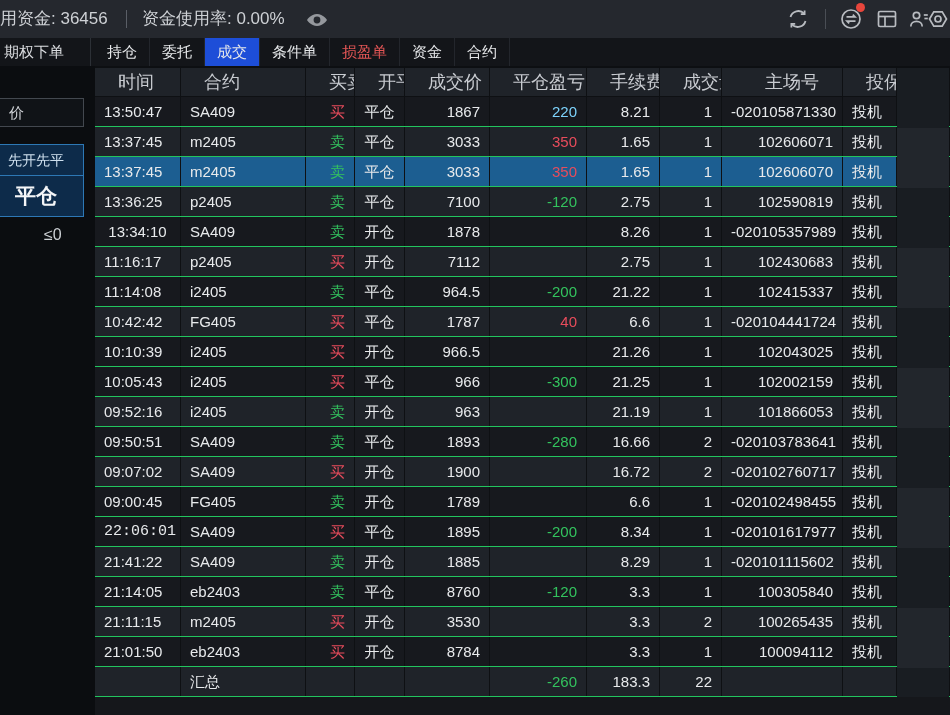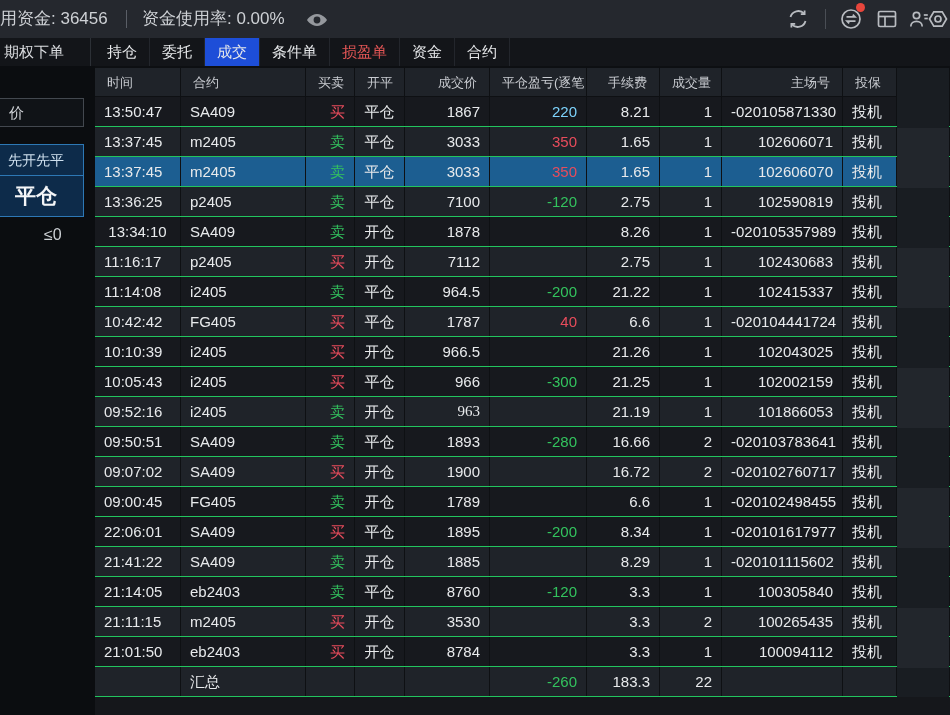--- a/index.html
+++ b/index.html
@@ -30,21 +30,21 @@
   .price-box{position:absolute;left:-12px;top:32px;width:94px;height:27px;border:1px solid #43484f;background:#101317;}
   .price-box span{position:absolute;left:20px;top:0;line-height:27px;font-size:15px;color:#d0d3d7;}
   .close-panel{position:absolute;left:-12px;top:78px;width:94px;height:71px;border:1px solid #2d78b5;background:#0d2b4a;}
   .mode-label{height:30px;line-height:30px;text-align:center;font-size:14px;color:#cfe0ee;white-space:nowrap;}
   .panel-divider{height:1px;background:#2d78b5;}
   .close-label{height:39px;line-height:39px;text-align:center;font-size:21px;font-weight:bold;color:#f4f6f8;}
   .threshold{position:absolute;left:44px;top:160px;font-size:16px;color:#ccd0d4;}
   
   .table{position:absolute;left:95px;top:66px;width:855px;height:649px;background:#0d0f12;}
   .thead{position:absolute;left:0;top:2px;width:855px;height:29px;display:flex;background:#1f2329;}
-  .hcell{height:29px;line-height:29px;font-size:13px;color:#c9ccd1;border-right:1px solid #0e1013;border-bottom:1px solid #0e1013;box-sizing:border-box;padding:0 12px;white-space:nowrap;overflow:hidden;}
+  .hcell{height:29px;line-height:29px;font-size:18px;color:#c9ccd1;border-right:1px solid #0e1013;border-bottom:1px solid #0e1013;box-sizing:border-box;padding:0 23px;white-space:nowrap;overflow:hidden;}
   .rows{position:absolute;left:0;top:31px;width:855px;}
   .trow{display:flex;height:30px;box-sizing:border-box;border-bottom:1px solid #22c55e;}
   .trow.dark{background:#17191e;}
   .trow.light{background:#1f2329;}
   .trow.selected{background:#1c5e91;}
   .cell{height:29px;line-height:29px;font-size:15px;color:#e8eaec;border-right:1px solid #0e1013;box-sizing:border-box;padding:0 9px;white-space:nowrap;overflow:hidden;}
   .filler-overlay{position:absolute;left:802px;top:2px;width:52px;height:629px;
     background:repeating-linear-gradient(to bottom,#191d22 0 60px,#22262c 60px 120px);}
   .bottom-strip{position:absolute;left:0;top:631px;width:855px;height:18px;background:#15171b;}
 </style>
@@ -273,21 +273,21 @@
         <div class="cell" style="width: 62px; text-align: right;">1</div>
         <div class="cell" style="width: 121px; text-align: right;">102002159</div>
         <div class="cell" style="width: 54px; text-align: left;">投机</div>
         <div class="cell" style="width: 53px; text-align: left;"></div>
       </div>
       <div class="trow light">
         <div class="cell" style="width: 86px; text-align: left;">09:52:16</div>
         <div class="cell" style="width: 125px; text-align: left;">i2405</div>
         <div class="cell" style="width: 49px; text-align: right; color: rgb(51, 195, 94);">卖</div>
         <div class="cell" style="width: 50px; text-align: center;">开仓</div>
-        <div class="cell" style="width: 85px; text-align: right; font-family: Liberation Serif, serif;">963</div>
+        <div class="cell" style="width: 85px; text-align: right;">963</div>
         <div class="cell" style="width: 97px; text-align: right;"></div>
         <div class="cell" style="width: 73px; text-align: right;">21.19</div>
         <div class="cell" style="width: 62px; text-align: right;">1</div>
         <div class="cell" style="width: 121px; text-align: right;">101866053</div>
         <div class="cell" style="width: 54px; text-align: left;">投机</div>
         <div class="cell" style="width: 53px; text-align: left;"></div>
       </div>
       <div class="trow dark">
         <div class="cell" style="width: 86px; text-align: left;">09:50:51</div>
         <div class="cell" style="width: 125px; text-align: left;">SA409</div>
@@ -321,21 +321,21 @@
         <div class="cell" style="width: 50px; text-align: center;">开仓</div>
         <div class="cell" style="width: 85px; text-align: right;">1789</div>
         <div class="cell" style="width: 97px; text-align: right;"></div>
         <div class="cell" style="width: 73px; text-align: right;">6.6</div>
         <div class="cell" style="width: 62px; text-align: right;">1</div>
         <div class="cell" style="width: 121px; text-align: right;">-020102498455</div>
         <div class="cell" style="width: 54px; text-align: left;">投机</div>
         <div class="cell" style="width: 53px; text-align: left;"></div>
       </div>
       <div class="trow dark">
-        <div class="cell" style="width: 86px; text-align: left;">22:06:01</div>
+        <div class="cell" style="width: 86px; text-align: left; font-family: Liberation Mono, monospace;">22:06:01</div>
         <div class="cell" style="width: 125px; text-align: left;">SA409</div>
         <div class="cell" style="width: 49px; text-align: right; color: rgb(232, 76, 92);">买</div>
         <div class="cell" style="width: 50px; text-align: center;">平仓</div>
         <div class="cell" style="width: 85px; text-align: right;">1895</div>
         <div class="cell" style="width: 97px; text-align: right; color: rgb(51, 195, 94);">-200</div>
         <div class="cell" style="width: 73px; text-align: right;">8.34</div>
         <div class="cell" style="width: 62px; text-align: right;">1</div>
         <div class="cell" style="width: 121px; text-align: left;">-020101617977</div>
         <div class="cell" style="width: 54px; text-align: left;">投机</div>
         <div class="cell" style="width: 53px; text-align: left;"></div>

